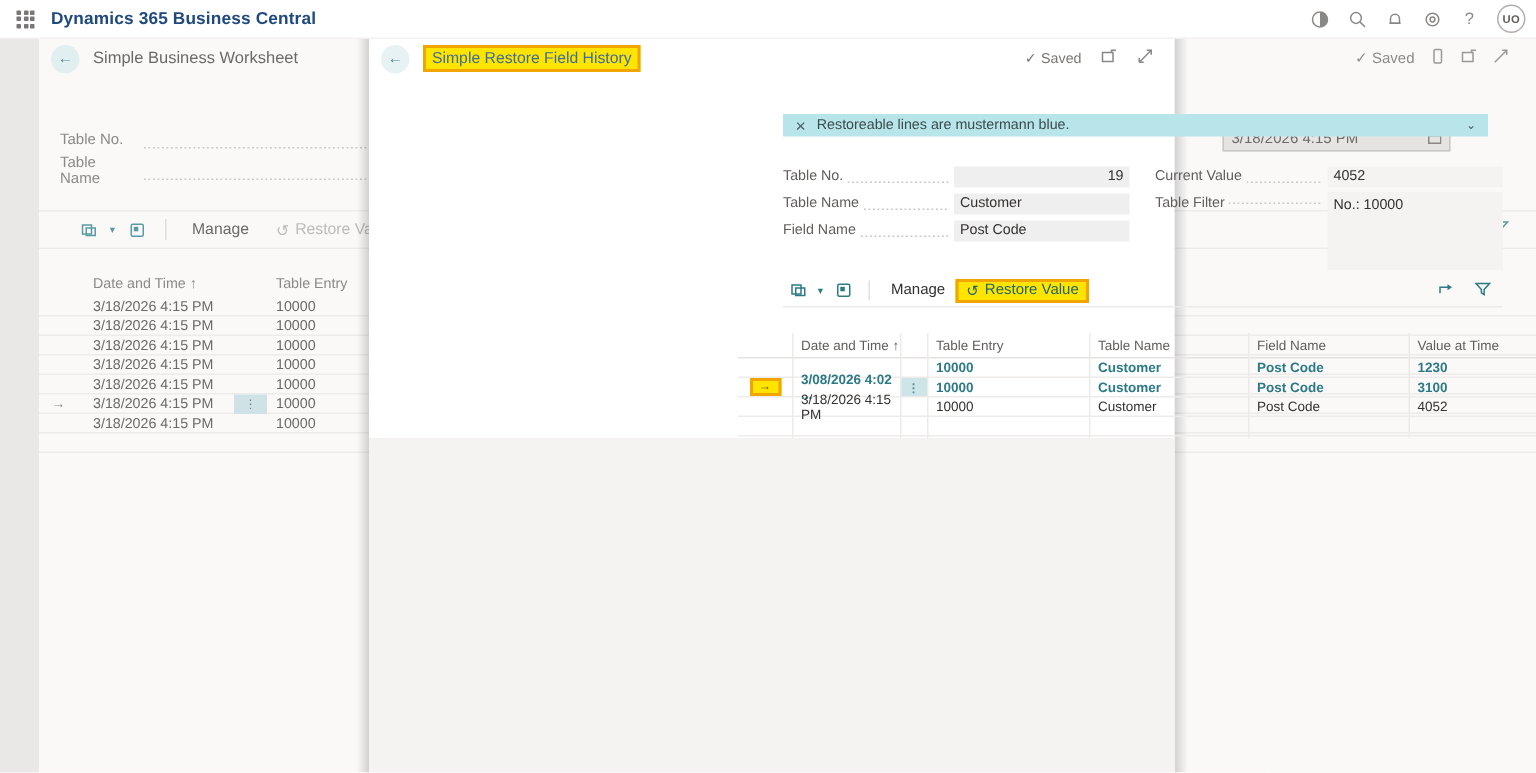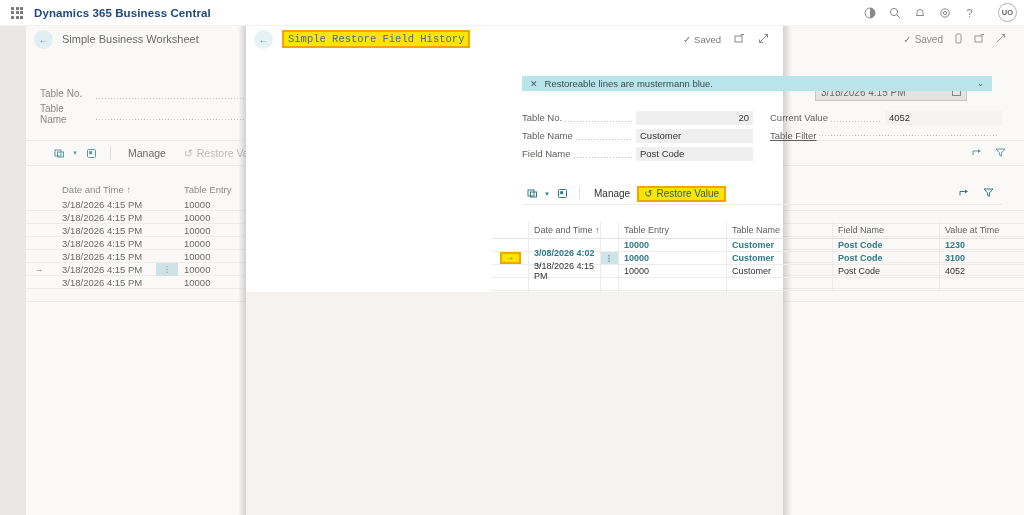--- a/index.html
+++ b/index.html
@@ -31,21 +31,21 @@
   .appbar-right { margin-left: auto; display: flex; align-items: center; gap: 0; padding-right: 7px; }
   .abtn {
     width: 25px; height: 25px; display: flex; align-items: center; justify-content: center;
     color: #8a8886;
   }
   .avatar {
     width: 19px; height: 19px; border-radius: 50%;
     border: 1px solid #b3b0ad; color: #605e5c;
     display: flex; align-items: center; justify-content: center;
     font-size: 7.5px; font-weight: 600; letter-spacing: .2px;
-    margin-left: 16px;
+    margin-left: 6px;
   }
 
   
   .bgpage {
     position: absolute; left: 0; top: 26px; width: 1024px; height: 489px;
     background: #faf9f8;
   }
   .bg-left-rail {
     position: absolute; left: 0; top: 0; width: 26px; height: 489px;
     background: #e9e8e7;
@@ -132,21 +132,21 @@
     background: #ffffff; z-index: 100;
   }
 
   .m-head { position: relative; height: 26px; display: flex; align-items: center; }
   .m-back {
     width: 19px; height: 19px; border-radius: 50%;
     background: #e6f2f3; color: #4a8c94;
     display: flex; align-items: center; justify-content: center;
     margin-left: 8px; font-size: 10px;
   }
-  .m-title-wrap { margin-left: 9px; font-family: Liberation Mono, monospace; }
+  .m-title-wrap { margin-left: 9px; }
   .m-title {
     font-size: 10.5px; color: #3c6e9f;
     background: #ffe400; border: 2px solid #f0a500;
     padding: 1px 4px; display: inline-block;
   }
   .m-head-right { margin-left: auto; display: flex; align-items: center; gap: 13px; padding-right: 14px; color: #8a8886; }
   .m-saved { font-size: 9.5px; color: #797775; display: flex; align-items: center; gap: 3px; }
 
   .m-notify {
     position: absolute; left: 276px; top: 50px; width: 470px; height: 15px;
@@ -473,42 +473,43 @@
       <span class="x">✕</span>
       <span>Restoreable lines are mustermann blue.</span>
       <span class="chev">⌄</span>
     </div>
 
     <div class="m-fields">
       <div class="m-fcol-left">
         <div class="m-frow">
           <div class="m-flabel">Table No.</div>
           <div class="m-dots"></div>
-          <div class="m-finput num">20</div>
+          <div class="m-finput num">19</div>
         </div>
         <div class="m-frow">
           <div class="m-flabel">Table Name</div>
           <div class="m-dots"></div>
           <div class="m-finput">Customer</div>
         </div>
         <div class="m-frow">
           <div class="m-flabel">Field Name</div>
           <div class="m-dots"></div>
           <div class="m-finput">Post Code</div>
         </div>
       </div>
       <div class="m-fcol-right">
         <div class="m-frow">
           <div class="m-flabel">Current Value</div>
           <div class="m-dots"></div>
           <div class="m-finput plain">4052</div>
         </div>
         <div class="m-frow" style="height:52px;align-items:flex-start;">
-          <div class="m-flabel" style="margin-top:2px;text-decoration:underline;">Table Filter</div>
+          <div class="m-flabel" style="margin-top:2px;">Table Filter</div>
           <div class="m-dots" style="top:7px;"></div>
+          <div class="m-filterbox">No.: 10000</div>
         </div>
       </div>
     </div>
 
     <div class="m-toolbar">
       <div class="m-tb-ico">
         <svg width="11" height="11" viewBox="0 0 11 11">
             <rect x="1" y="2" width="6" height="6" fill="none" stroke="#2d7a87" stroke-width="1"></rect>
             <rect x="3.5" y="4" width="6" height="5" fill="none" stroke="#2d7a87" stroke-width="1"></rect>
           </svg>

